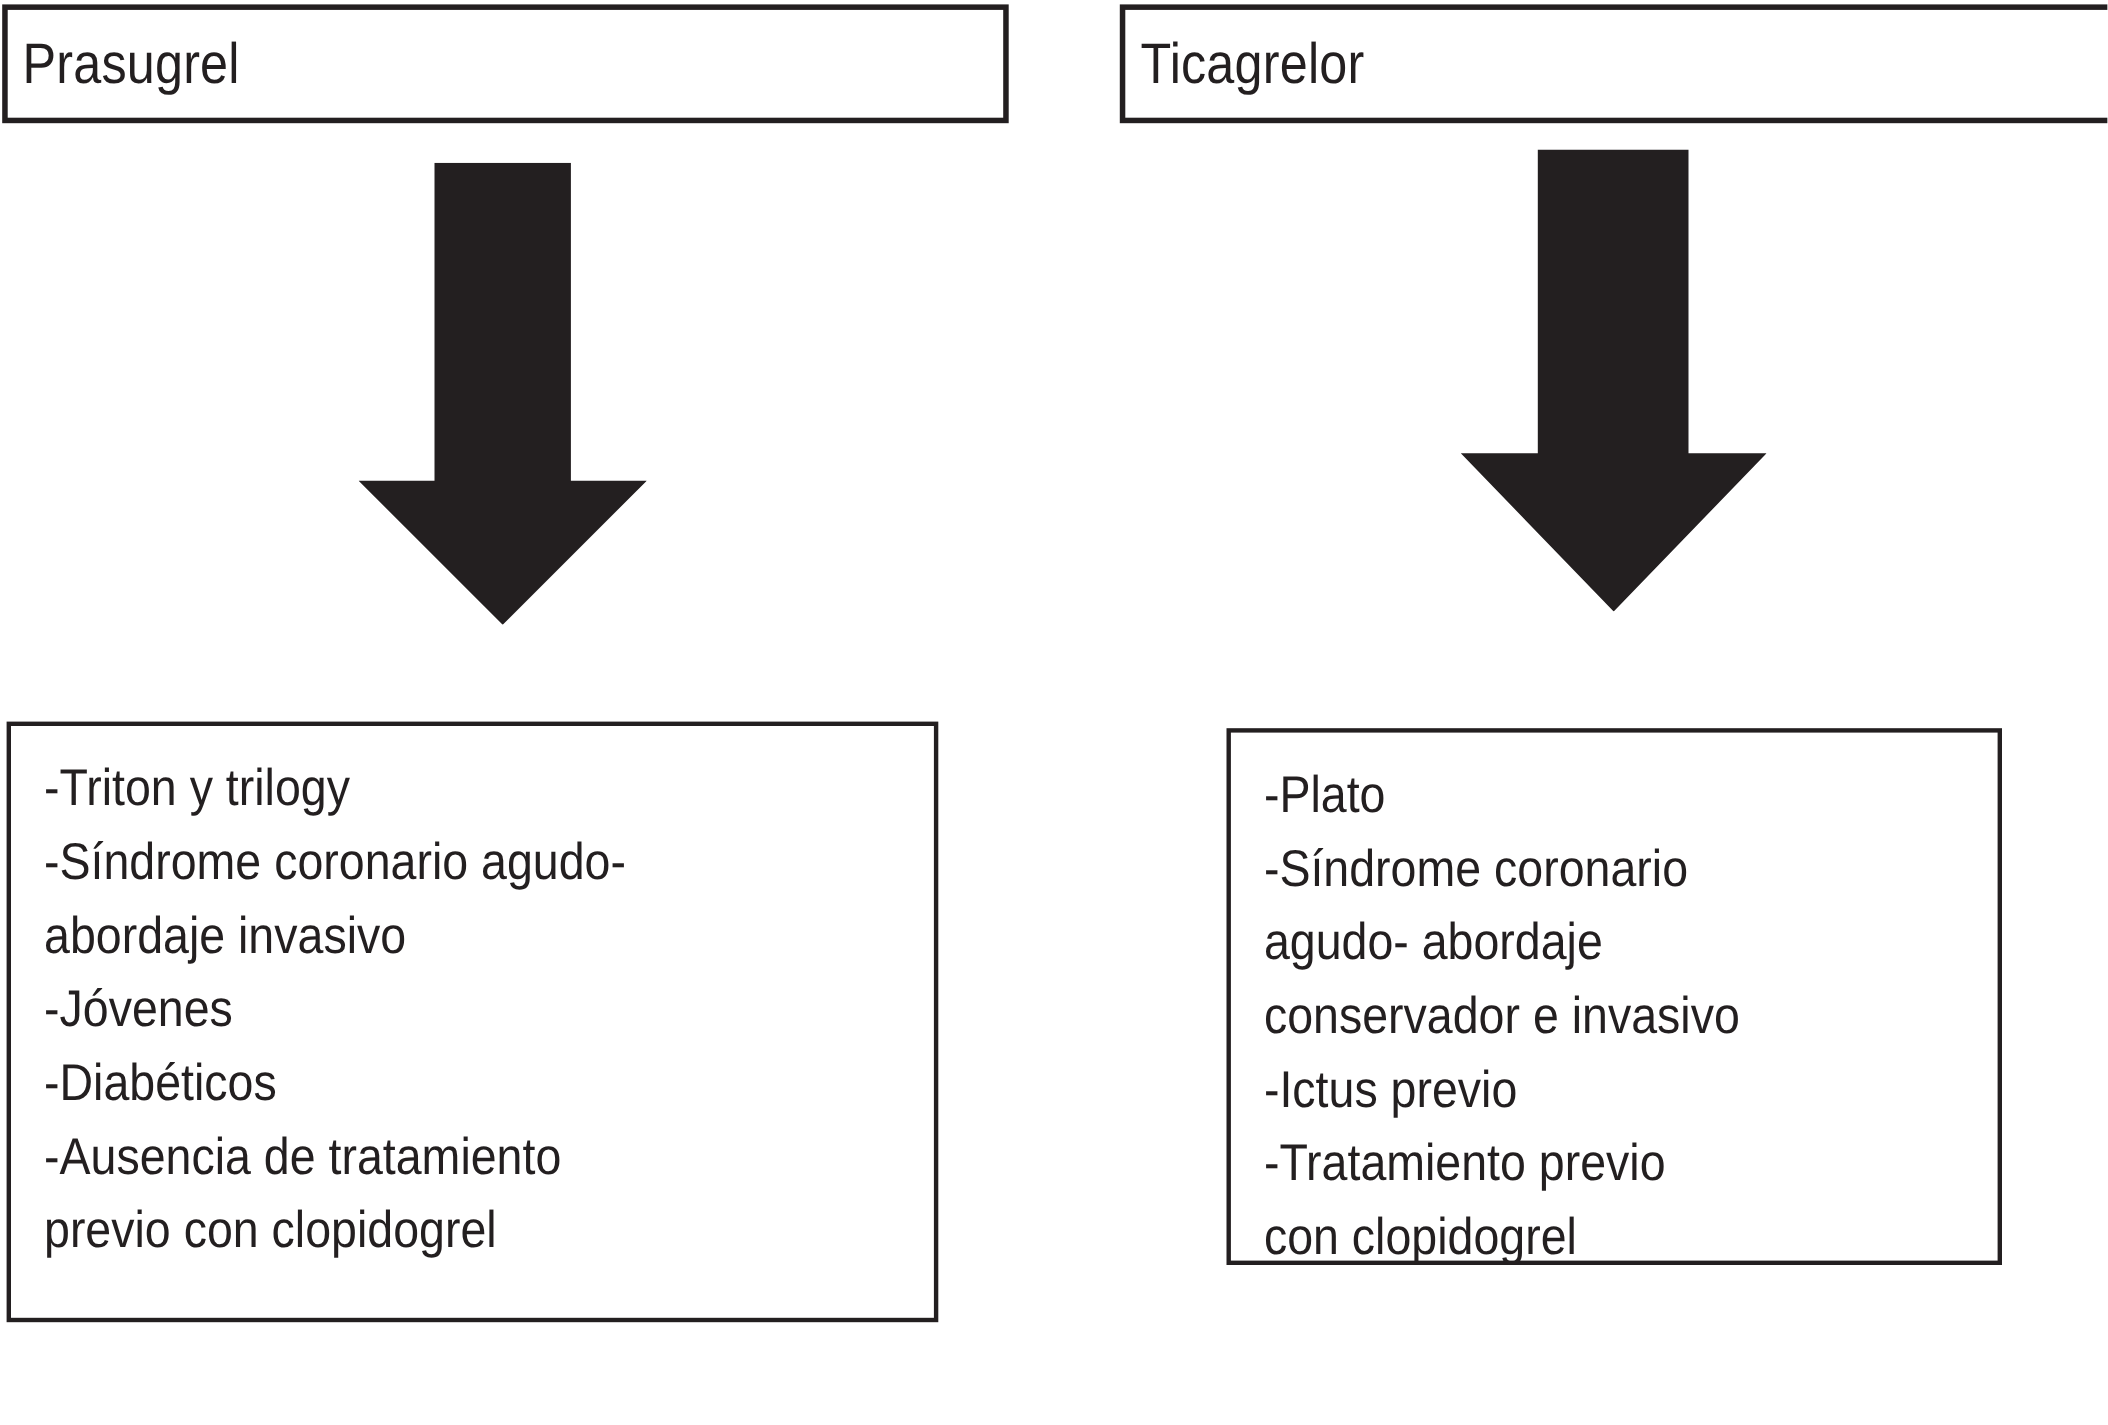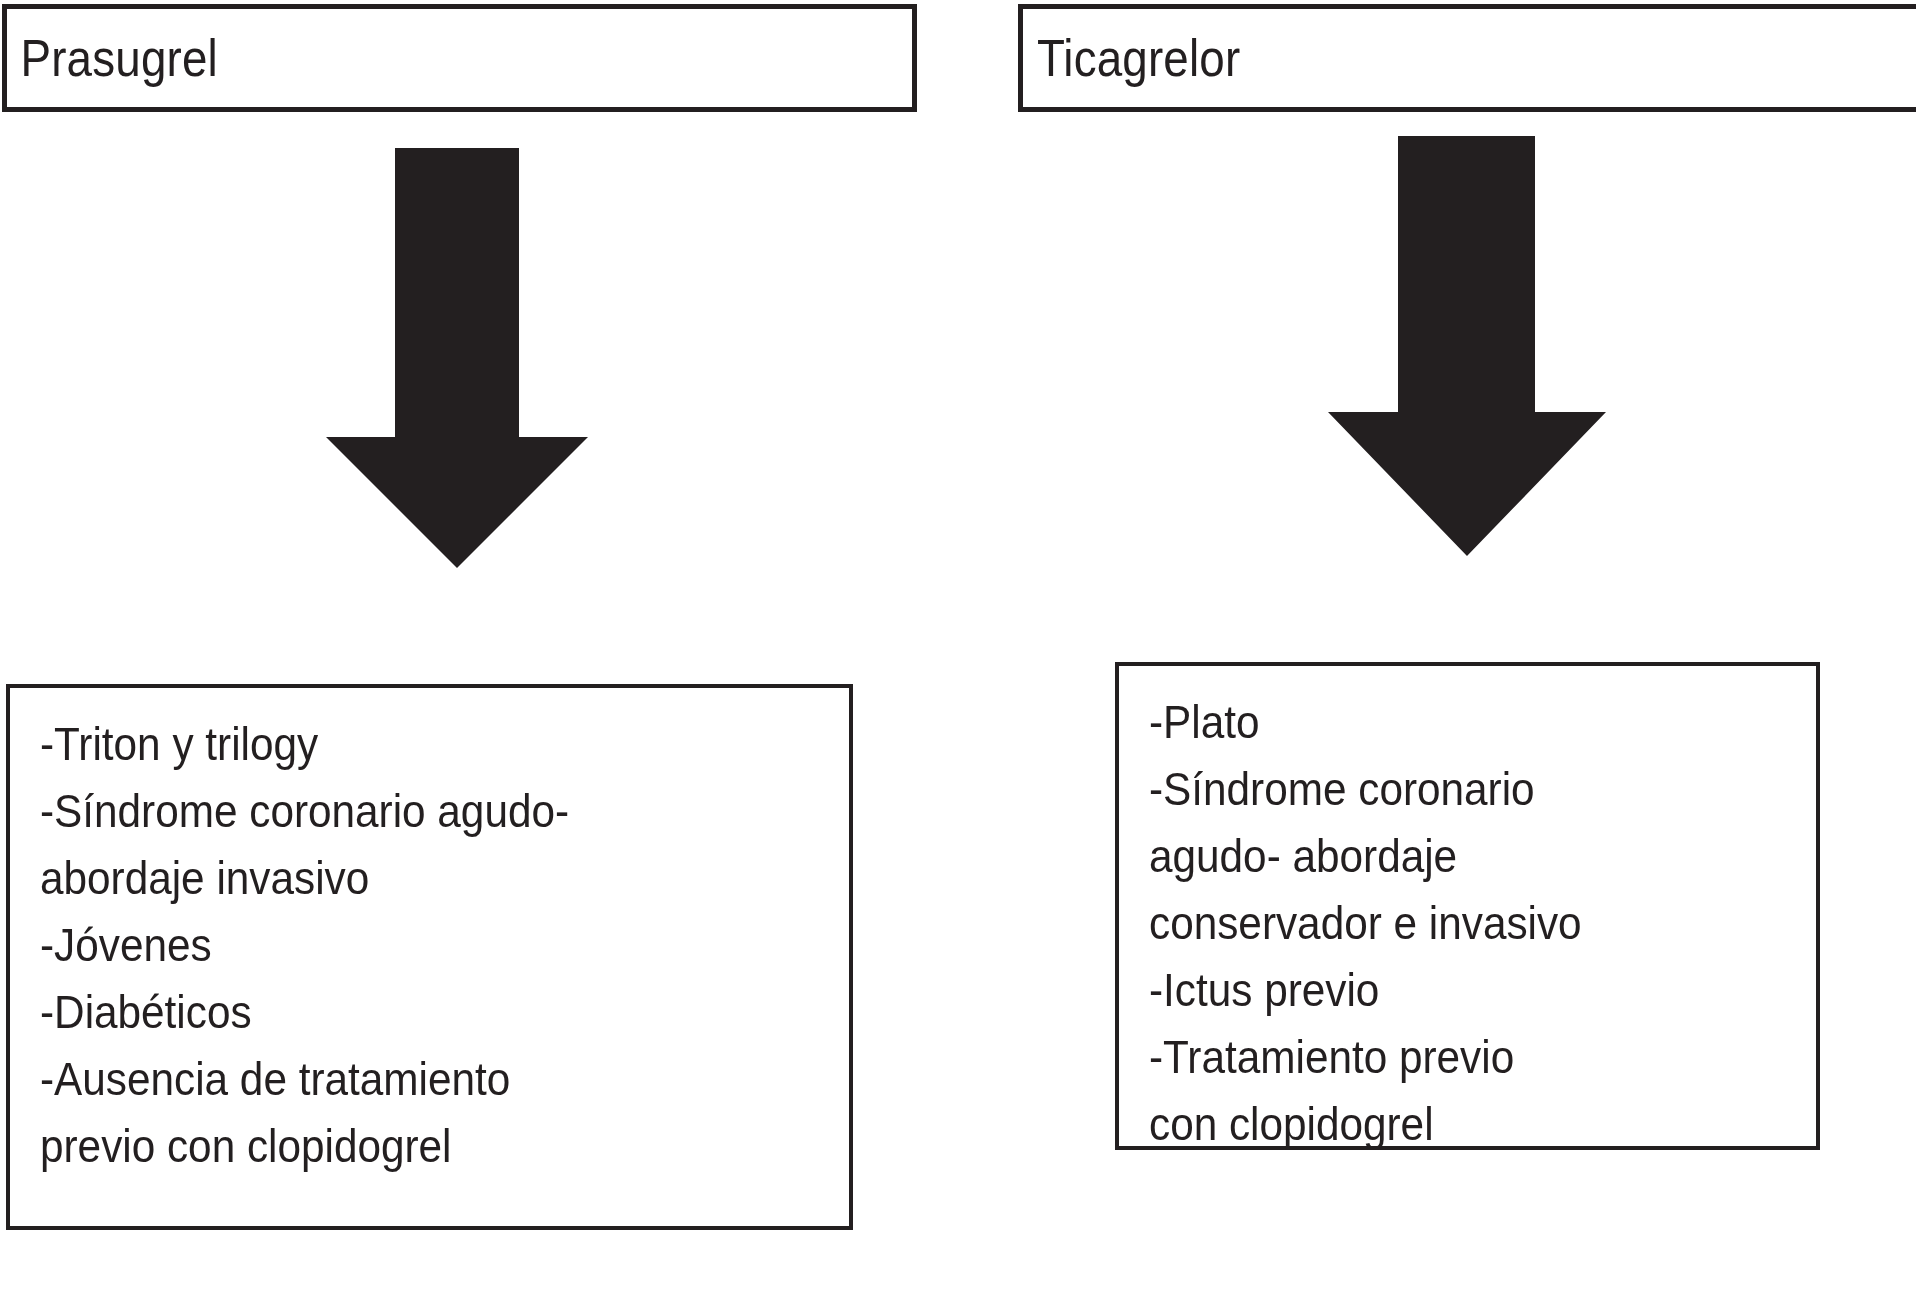--- a/index.html
+++ b/index.html
@@ -47,21 +47,21 @@
   #arrow-ticagrelor { left: 1328px; top: 136px; width: 278px; height: 420px; }
 
   
   .content-box {
     position: absolute;
     box-sizing: border-box;
     background: #ffffff;
     border: 4px solid #231f20;
     padding: 22px 14px 14px 30px;
   }
-  #content-box-prasugrel  { left: 6px;    top: 684px; width: 847px; height: 546px; }
+  #content-box-prasugrel  { left: 6px;    top: 656px; width: 847px; height: 546px; }
   #content-box-ticagrelor { left: 1115px; top: 662px; width: 705px; height: 488px; }
 
   .content-line {
     font-size: 47px;
     line-height: 67px;
     color: #231f20;
     white-space: pre;
     transform: scaleX(0.9);
     transform-origin: left center;
   }

